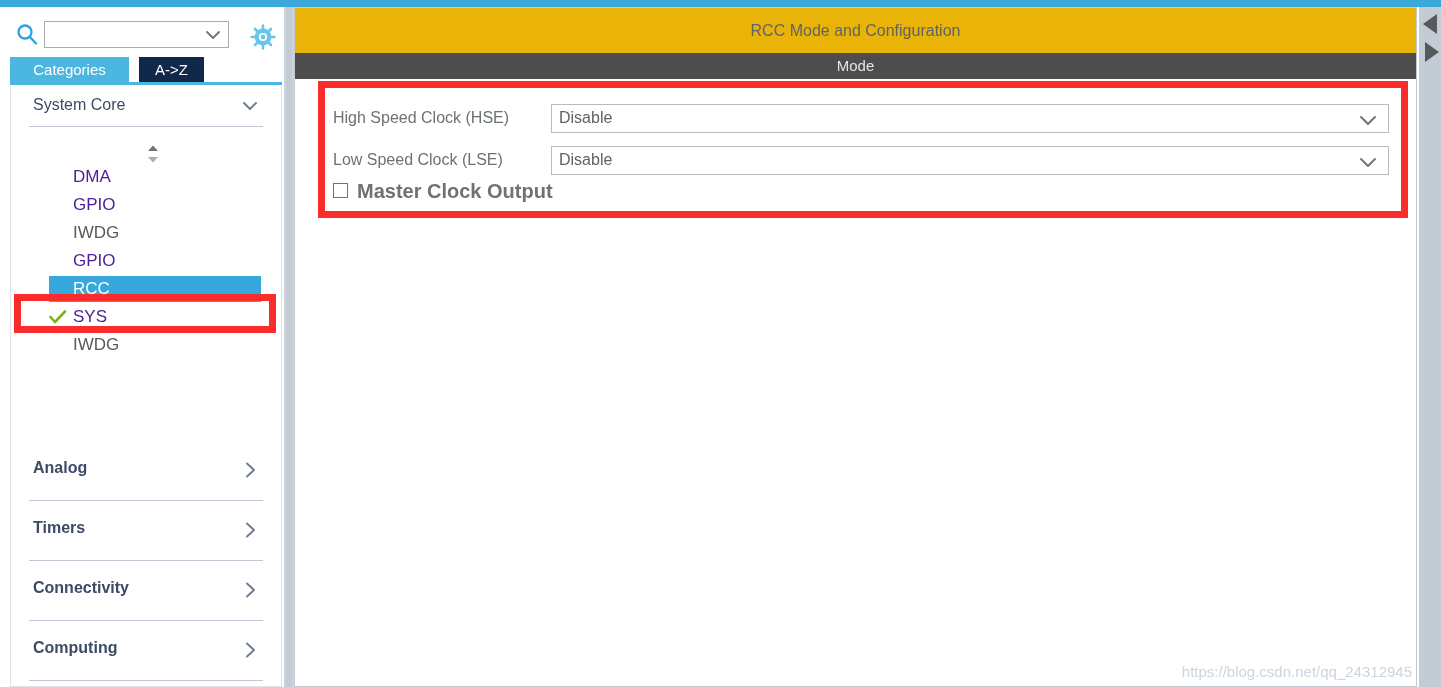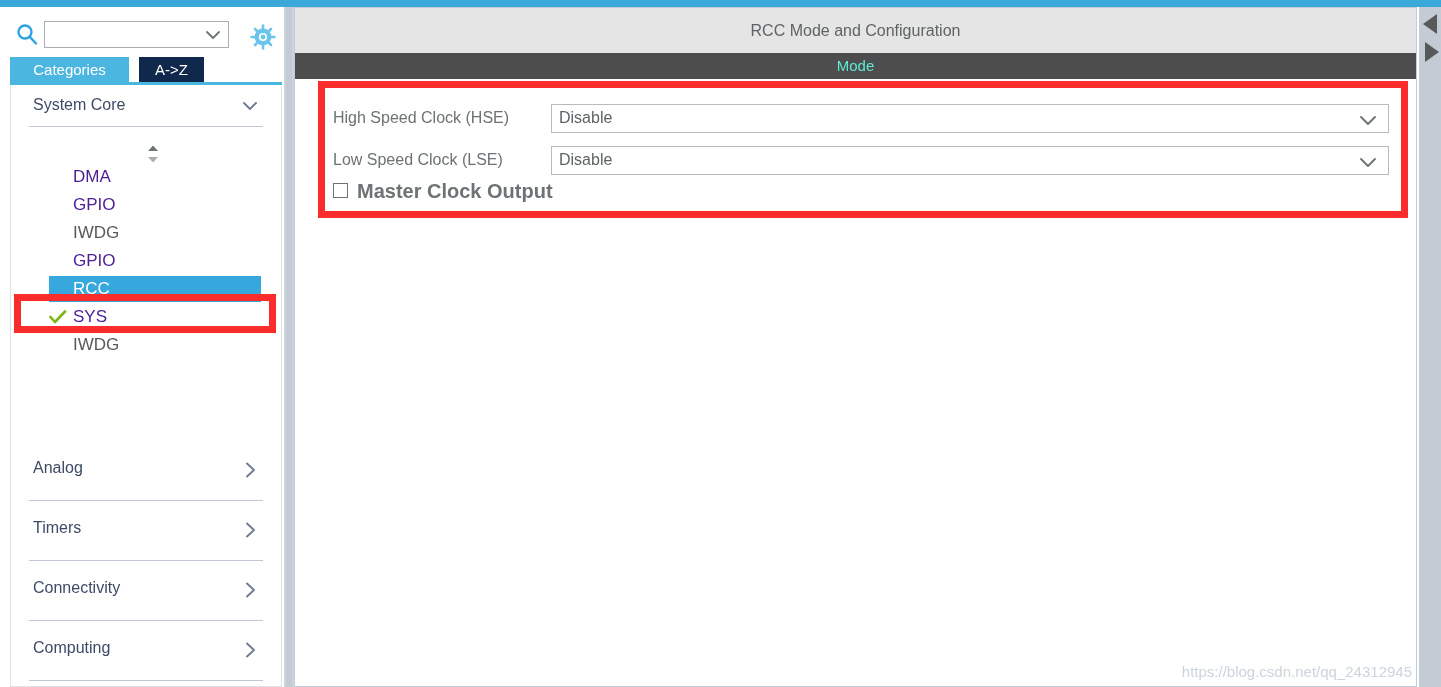--- a/index.html
+++ b/index.html
@@ -197,20 +197,21 @@
     position: relative;
     height: 59px;
     margin: 0 18px;
     border-bottom: 1px solid #bfc8d4;
   }
   .collapsed-group .cg-label {
     position: absolute;
     left: 4px; top: 18px;
     font-size: 16px;
     color: #3d4a66;
+    font-weight: bold;
   }
   .collapsed-group .cg-chevron {
     position: absolute;
     right: 4px; top: 20px;
     width: 16px; height: 18px;
   }
   .collapsed-group.partial {
     height: 30px;
     border-bottom: none;
   }
@@ -241,31 +242,31 @@
   }
   .panel-title {
     position: absolute;
     left: 0; top: 0;
     width: 1121px;
     height: 45px;
     line-height: 45px;
     text-align: center;
     font-size: 16px;
     color: #5e6366;
-    background: #e5e5e5;
+    background: #eab308;
   }
   .mode-bar {
     position: absolute;
     left: 0; top: 45px;
     width: 1121px;
     height: 26px;
     line-height: 26px;
     text-align: center;
     font-size: 15px;
-    color: #5eead4;
+    color: #e5e5e5;
     background: #4d4d4d;
   }
 
   .mode-body {
     position: absolute;
     left: 0; top: 71px;
     width: 1121px;
     height: 607px;
     background: #ffffff;
   }

